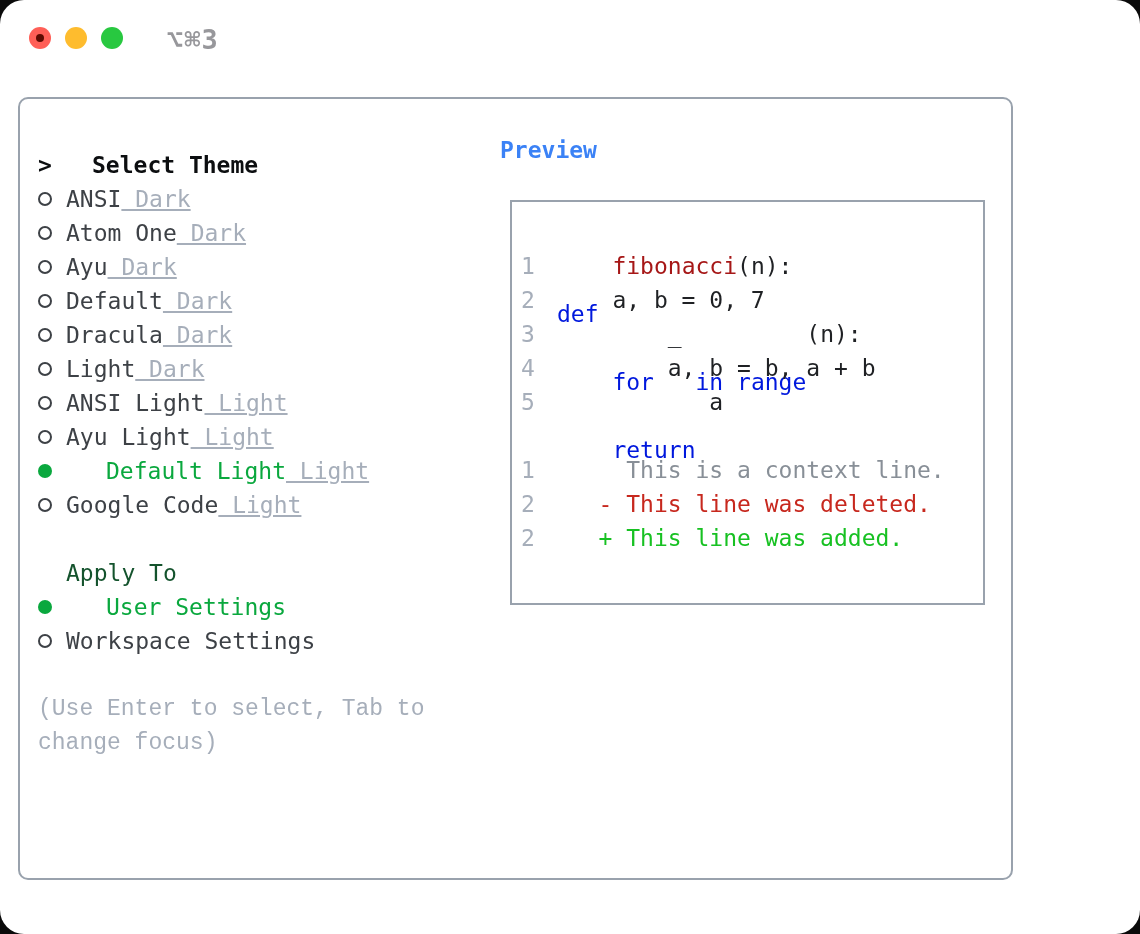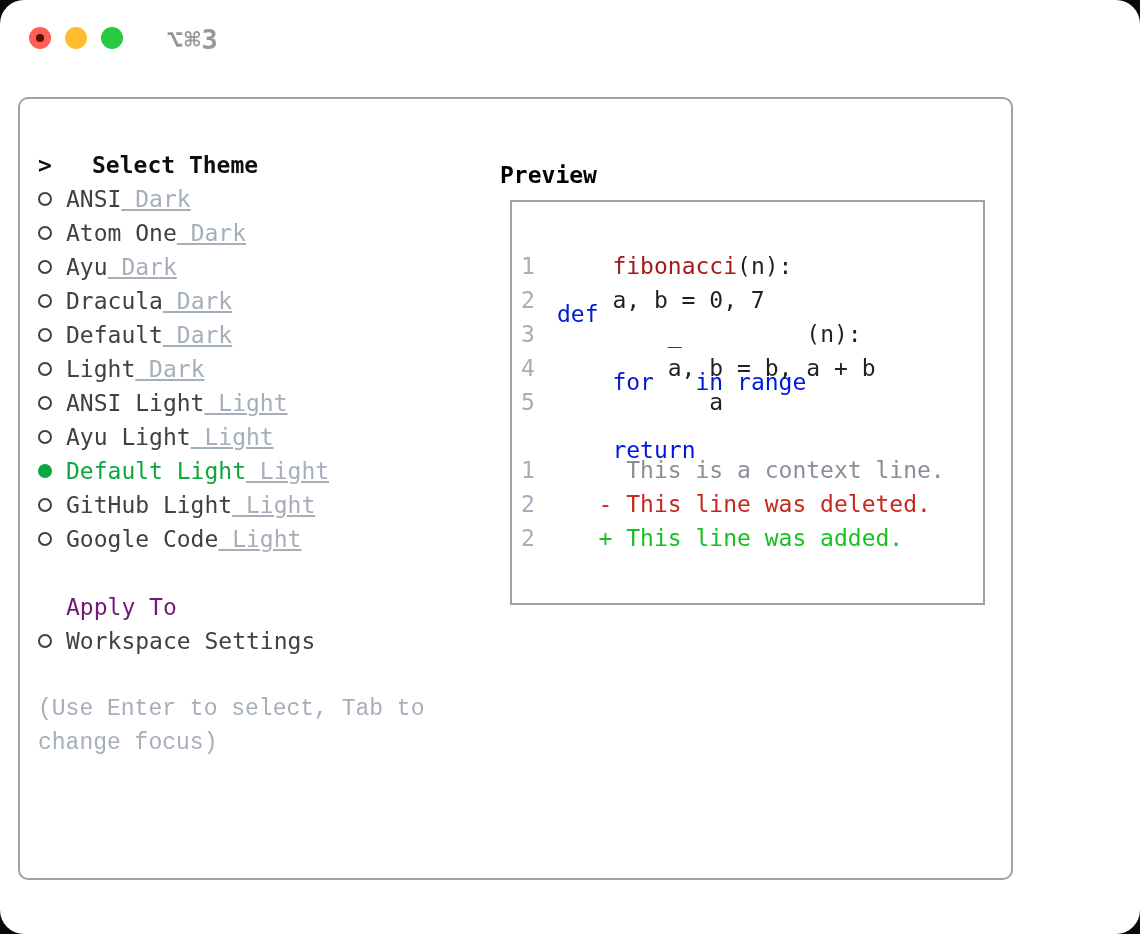--- a/index.html
+++ b/index.html
@@ -35,28 +35,28 @@
   }
   .left-col{position:absolute;left:18px;top:49px;width:450px;}
   .row{display:flex;height:34px;line-height:34px;font-size:23px;white-space:pre;color:var(--list-text,#3d4146);}
   .row .marker{width:28px;flex:none;position:relative;}
   .ring{position:absolute;left:0;top:10px;width:14px;height:14px;box-sizing:border-box;
         border:2px solid var(--list-text,#3d4146);border-radius:50%;}
   .dot-sel{position:absolute;left:0;top:10px;width:14px;height:14px;border-radius:50%;
         background:var(--sel-green,#0aa83e);}
   .prompt{font-weight:bold;color:#0c0e10;}
   .hdr{font-weight:bold;color:#0c0e10;margin-left:26px;}
-  .apply-hdr{color:#701a75;}
-  .sel-name{color:var(--sel-green,#0aa83e);}
+  .apply-hdr{color:#14532d;}
+  .sel-name{color:var(--sel-green,#0aa83e);margin-left:40px;}
   .tag{color:var(--muted,#a6aeba);text-decoration:underline;}
   .hint{color:var(--muted,#a6aeba);font-family:Liberation Mono, monospace;}
   
   .preview-label{
-    position:absolute;left:480px;top:59px;height:34px;line-height:34px;
-    font-size:23px;font-weight:bold;color:#000000;
+    position:absolute;left:480px;top:34px;height:34px;line-height:34px;
+    font-size:23px;font-weight:bold;color:#3b82f6;
   }
   .preview-box{
     position:absolute;left:490px;top:101px;width:475px;height:405px;
     border:2px solid var(--border,#99a2ad);
     box-sizing:border-box;
     padding:47px 0 0 9px;overflow:hidden;background:#fff;
   }
   .pv-line{display:flex;height:34px;line-height:34px;font-size:23px;white-space:pre;}
   .pv-num{width:36px;flex:none;color:var(--num-gray,#a6aeba);}
   .c-pl{color:var(--code-plain,#1f2124);}
@@ -81,30 +81,30 @@
     </div>
     <span class="win-title">⌥⌘3</span>
   </div>
 
   <div class="panel">
     <div class="left-col" id="left-col">
         <div class="row"><span class="marker"><span class="prompt">&gt;</span></span><span class="hdr">Select Theme</span></div>
         <div class="row"><span class="marker"><span class="ring"></span></span><span><span class="nm">ANSI</span><span class="tag"> Dark</span></span></div>
         <div class="row"><span class="marker"><span class="ring"></span></span><span><span class="nm">Atom One</span><span class="tag"> Dark</span></span></div>
         <div class="row"><span class="marker"><span class="ring"></span></span><span><span class="nm">Ayu</span><span class="tag"> Dark</span></span></div>
+        <div class="row"><span class="marker"><span class="ring"></span></span><span><span class="nm">Default</span><span class="tag"> Dark</span></span></div>
         <div class="row"><span class="marker"><span class="ring"></span></span><span><span class="nm">Dracula</span><span class="tag"> Dark</span></span></div>
-        <div class="row"><span class="marker"><span class="ring"></span></span><span><span class="nm">Default</span><span class="tag"> Dark</span></span></div>
         <div class="row"><span class="marker"><span class="ring"></span></span><span><span class="nm">Light</span><span class="tag"> Dark</span></span></div>
         <div class="row"><span class="marker"><span class="ring"></span></span><span><span class="nm">ANSI Light</span><span class="tag"> Light</span></span></div>
         <div class="row"><span class="marker"><span class="ring"></span></span><span><span class="nm">Ayu Light</span><span class="tag"> Light</span></span></div>
         <div class="row"><span class="marker"><span class="dot-sel"></span></span><span><span class="sel-name">Default Light</span><span class="tag"> Light</span></span></div>
-        <div class="row"><span class="marker"><span class="ring"></span></span><span><span class="nm">GitHub Light</span><span class="tag"> Light</span></span></div>
         <div class="row"><span class="marker"><span class="ring"></span></span><span><span class="nm">Google Code</span><span class="tag"> Light</span></span></div>
         <div class="row"></div>
         <div class="row"><span class="marker"></span><span class="apply-hdr">Apply To</span></div>
+        <div class="row"><span class="marker"><span class="dot-sel"></span></span><span class="sel-name">User Settings</span></div>
         <div class="row"><span class="marker"><span class="ring"></span></span><span class="nm">Workspace Settings</span></div>
         <div class="row"></div>
         <div class="row"><span class="hint">(Use Enter to select, Tab to</span></div>
         <div class="row"><span class="hint">change focus)</span></div>
       </div>
     <div class="preview-label">Preview</div>
     <div class="preview-box" id="preview-box">
         <div class="pv-line"><span class="pv-num">1</span><span class="c-kw">def</span><span class="c-pl"> </span><span class="c-fn">fibonacci</span><span class="c-pl">(n):</span></div>
         <div class="pv-line"><span class="pv-num">2</span><span class="c-pl">    a, b = 0, 7</span></div>
         <div class="pv-line"><span class="pv-num">3</span><span class="c-pl">    </span><span class="c-kw">for</span><span class="c-pl"> _ </span><span class="c-kw">in</span><span class="c-pl"> </span><span class="c-kw">range</span><span class="c-pl">(n):</span></div>

